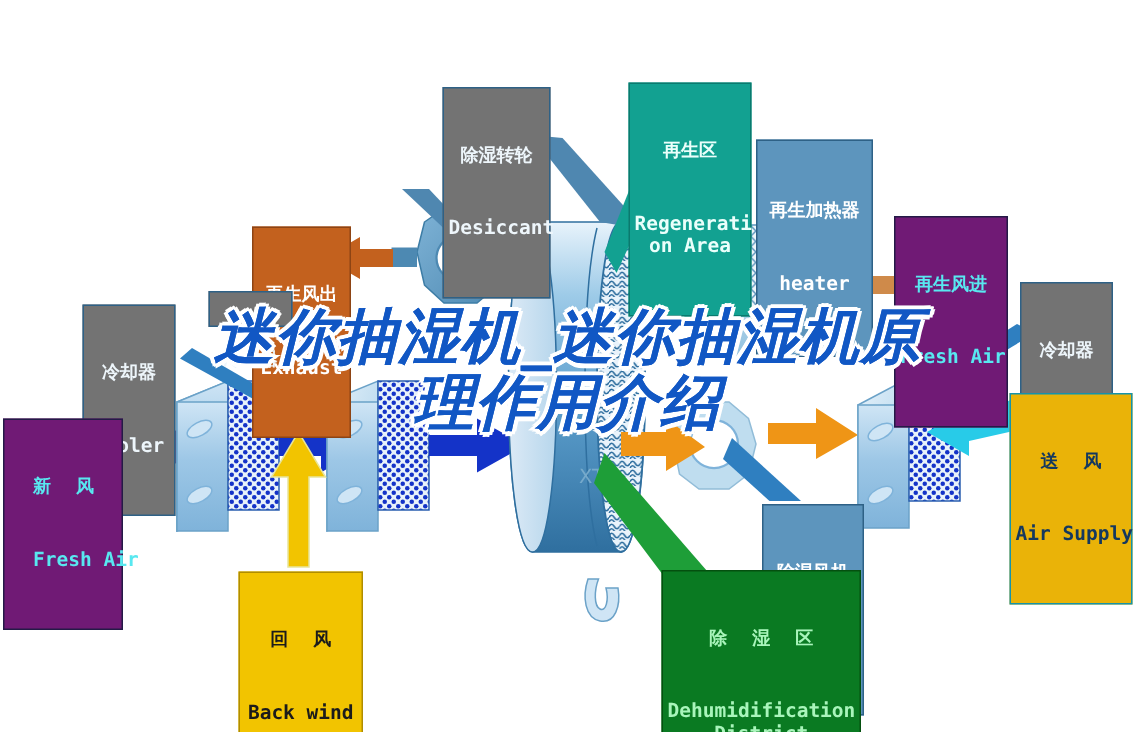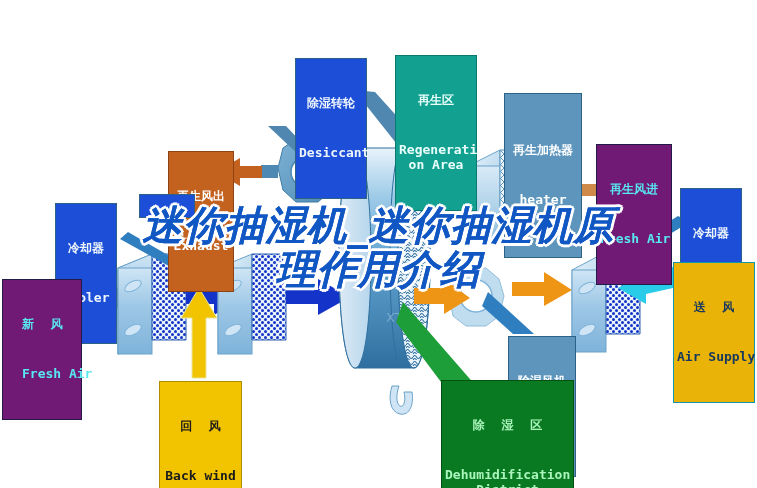--- a/index.html
+++ b/index.html
@@ -43,21 +43,21 @@
   }
   .label-en {
     display: block;
     font-family: "DejaVu Sans Mono", "Liberation Mono", monospace;
     font-weight: bold;
     font-size: 13px;
   }
 
   
   .lb-blue {
-    background: #1d4ed8;
+    background: #737373;
     color: #eef6fb;
     border: 1px solid #2e6186;
   }
   .lb-blue-b {
     background: #5d95bd;
     color: #ffffff;
     border: 1px solid #2e6186;
   }
   .lb-orange {
     background: #c3611e;
@@ -332,27 +332,27 @@
     <span class="label-cn">除湿转轮</span>
     <span class="label-en">Desiccant</span>
   </div>
 
 
   <div class="label-box lb-orange" style="left:168px; top:151px; width:66px; padding:2px 3px;">
     <span class="label-cn">再生风出</span>
     <span class="label-en">Exhaust</span>
   </div>
 
-  <div class="label-box lb-teal" style="left:395px; top:55px; width:82px; padding:2px 3px;">
+  <div class="label-box lb-teal" style="left:419px; top:55px; width:82px; padding:2px 3px;">
     <span class="label-cn">再生区</span>
     <span class="label-en">Regenerati
 on Area</span>
   </div>
 
-  <div class="label-box lb-blue-b" style="left:504px; top:93px; width:78px; padding:14px 3px;">
+  <div class="label-box lb-blue-b" style="left:504px; top:93px; width:78px; padding:4px 3px;">
     <span class="label-cn">再生加热器</span>
     <span class="label-en">heater</span>
   </div>
 
   <div class="label-box lb-purple" style="left:596px; top:144px; width:76px; padding:2px 3px;">
     <span class="label-cn">再生风进</span>
     <span class="label-en">Fresh Air</span>
   </div>
 
   <div class="label-box lb-blue" style="left:680px; top:188px; width:62px; padding:2px 3px;">

